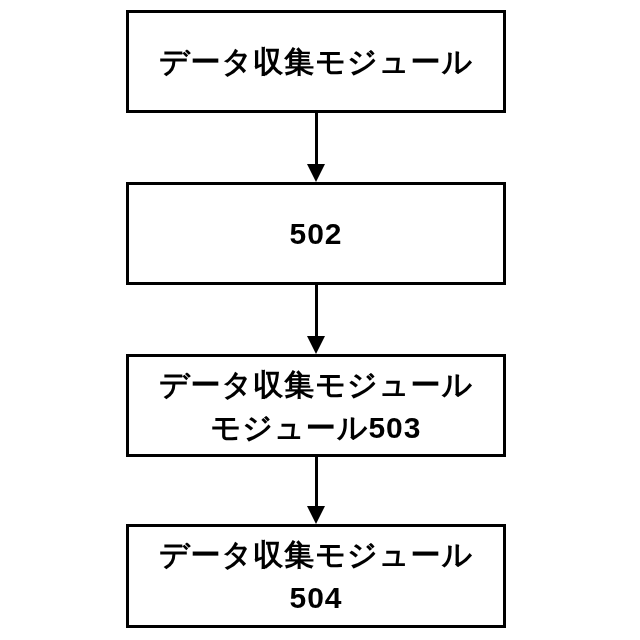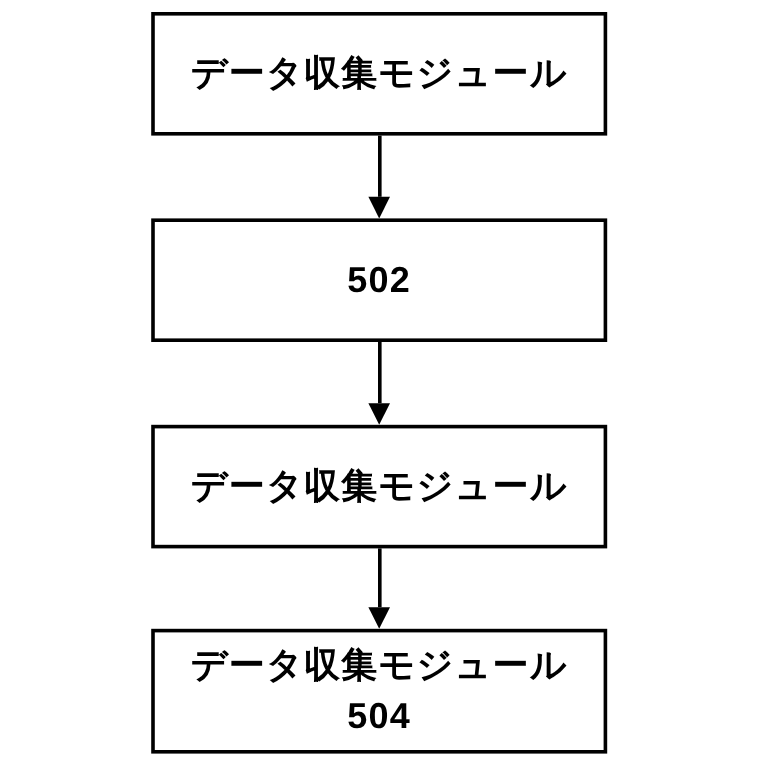--- a/index.html
+++ b/index.html
@@ -79,20 +79,21 @@
       <div class="box-line">502</div>
     </div>
 
     <div class="arrow">
       <div class="arrow-line"></div>
       <div class="arrow-head"></div>
     </div>
 
     <div class="box">
       <div class="box-line">データ収集モジュール</div>
+      <div class="box-line">モジュール503</div>
     </div>
 
     <div class="arrow" style="height:67px">
       <div class="arrow-line"></div>
       <div class="arrow-head"></div>
     </div>
 
     <div class="box" style="height:104px">
       <div class="box-line">データ収集モジュール</div>
       <div class="box-line">504</div>

